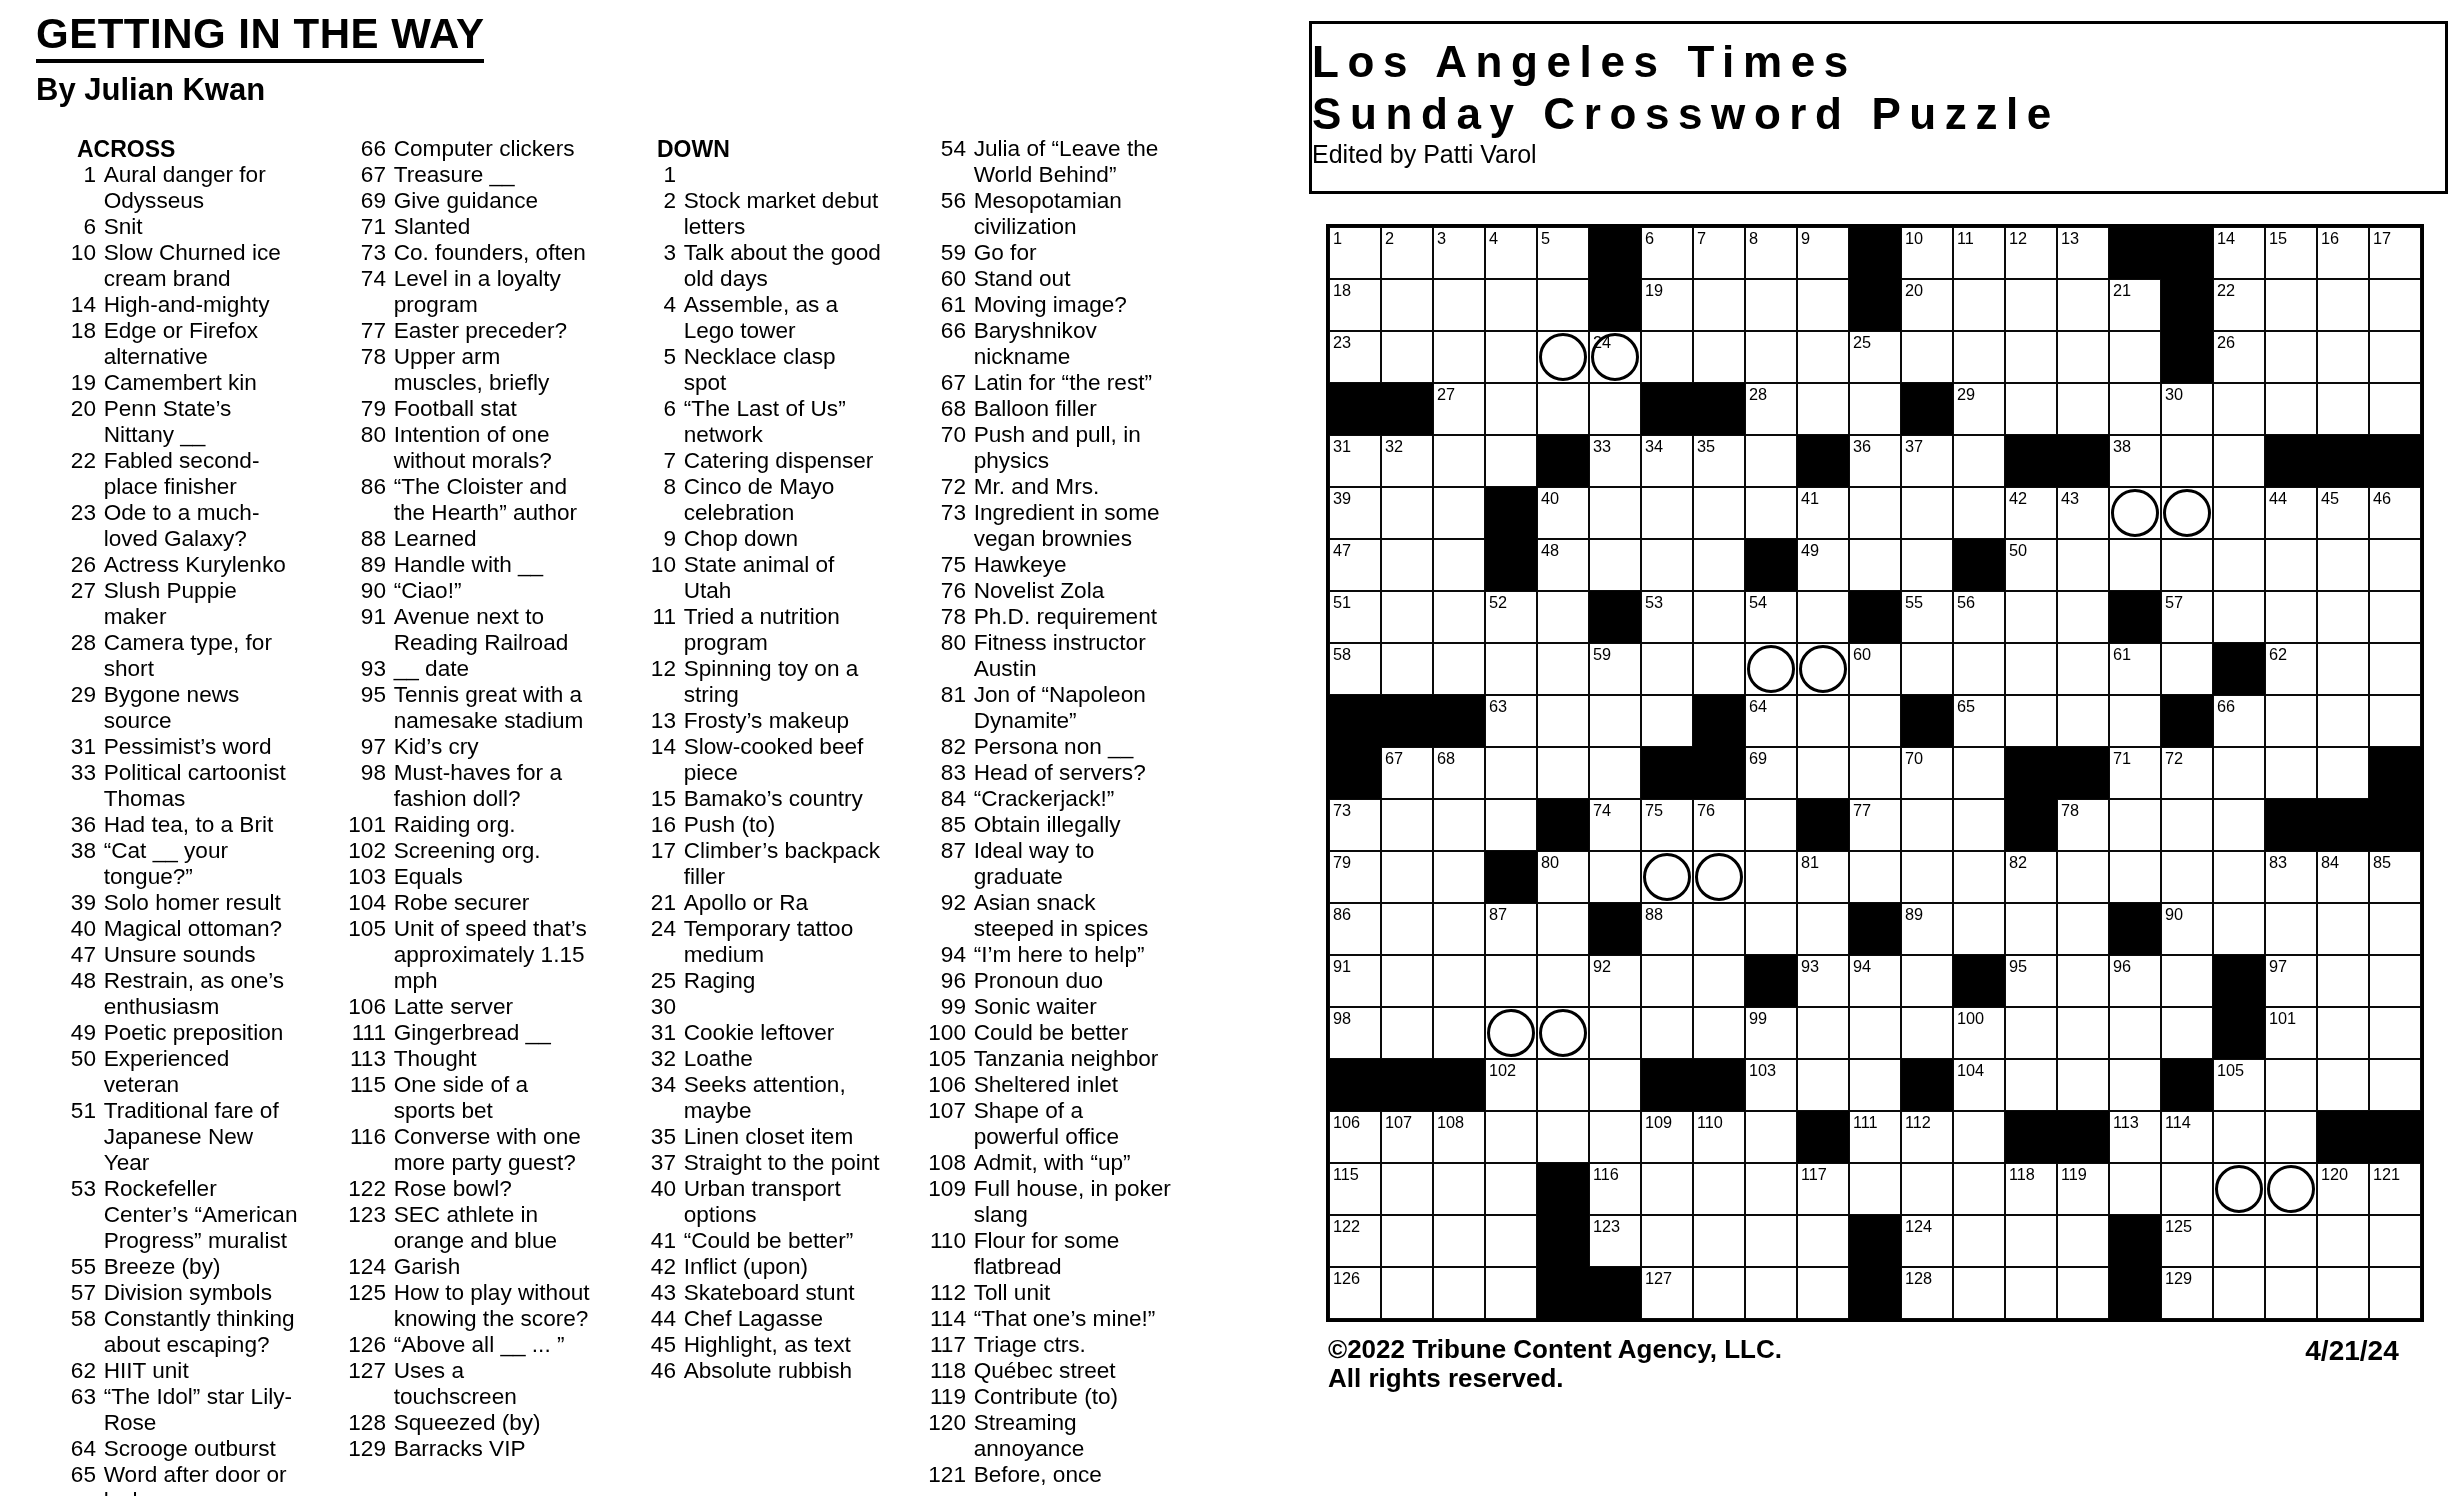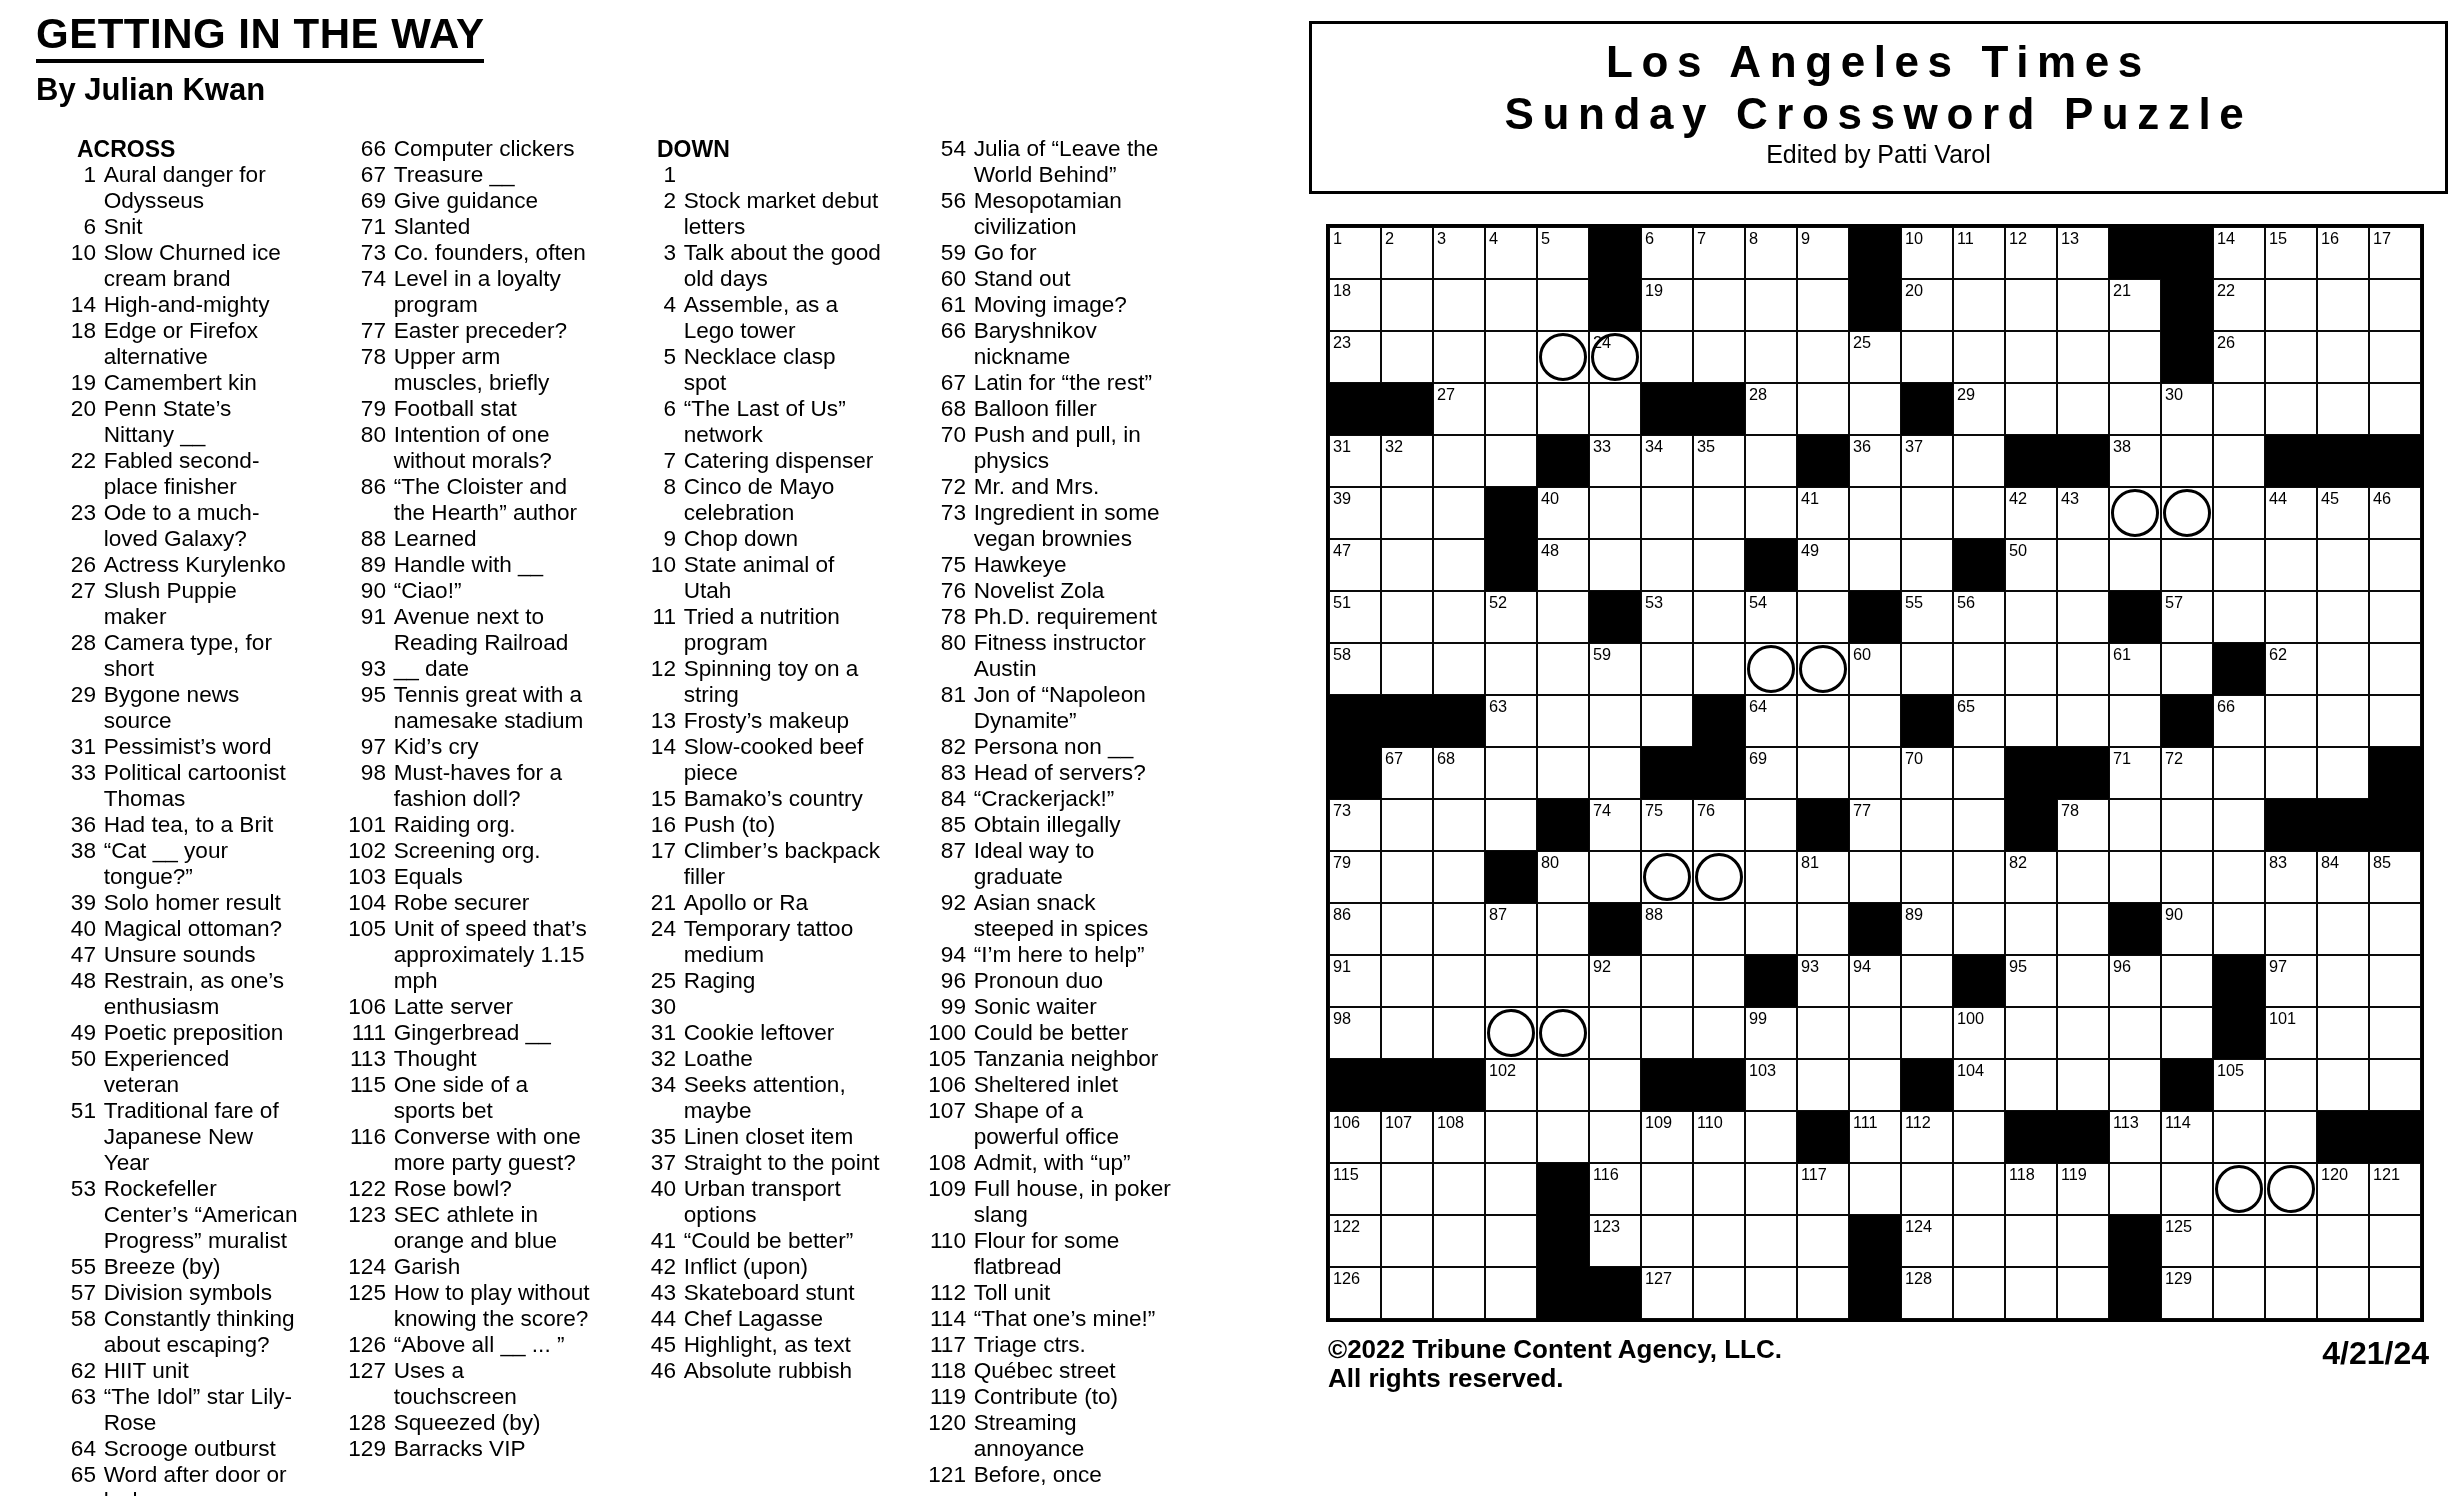--- a/index.html
+++ b/index.html
@@ -8,32 +8,32 @@
   .puzzle-title{position:absolute;left:36px;top:9.6px;font-size:42px;font-weight:bold;
        letter-spacing:0.5px;border-bottom:4.8px solid #000;padding-bottom:1.9px;white-space:nowrap}
   .byline{position:absolute;left:36px;top:72px;font-size:31px;font-weight:bold}
   .clues{position:absolute;left:56px;top:136px;display:flex;gap:42px}
   .clue-col{width:248px;flex:none}
   .clue-head{font-weight:bold;font-size:23px;line-height:26.4px;margin-left:21px}
   .clue{display:flex;font-size:22.6px;line-height:26px}
   .num{width:40px;text-align:right;flex:none}
   .txt{margin-left:7.7px;width:198px}
   .masthead{position:absolute;left:1309px;top:21px;width:1139px;height:173px;
-       border:3.8px solid #000;box-sizing:border-box;text-align:center;padding-top:11.5px}
+       border:3.8px solid #000;box-sizing:border-box;padding-top:11.5px}
   .m1{font-size:44px;font-weight:bold;letter-spacing:8.6px;line-height:52px;white-space:nowrap}
   .m2{font-size:25px;margin-top:0}
   .grid{position:absolute;left:1326px;top:224px;display:grid;
        grid-template-columns:repeat(21,52px);grid-auto-rows:52px;border:3.8px solid #000;background:#fff}
   .cell{position:relative;border:1px solid #0a0a0a;box-sizing:border-box;background:#fff}
   .cell.black{background:#000;border-color:#000}
   .cnum{position:absolute;top:1px;left:2.9px;font-size:16.3px;line-height:18px}
   .circle{position:absolute;inset:1px;border:3.8px solid #000;border-radius:50%;box-sizing:border-box}
   .copyright{position:absolute;left:1328px;top:1335px;font-size:26px;font-weight:bold;line-height:29px}
-  .date{position:absolute;left:2275px;top:1335px;width:154px;text-align:right;
-       font-size:32px;font-weight:bold}
+  .date{position:absolute;left:2275px;top:1335px;width:154px;text-align:center;
+       font-size:28px;font-weight:bold}
 </style>
 </head>
 <body>
 
 <div class="puzzle-title">GETTING IN THE WAY</div>
 <div class="byline">By Julian Kwan</div>
 
 <div class="clues">
   <div class="clue-col">
       <div class="clue-head">ACROSS</div>

